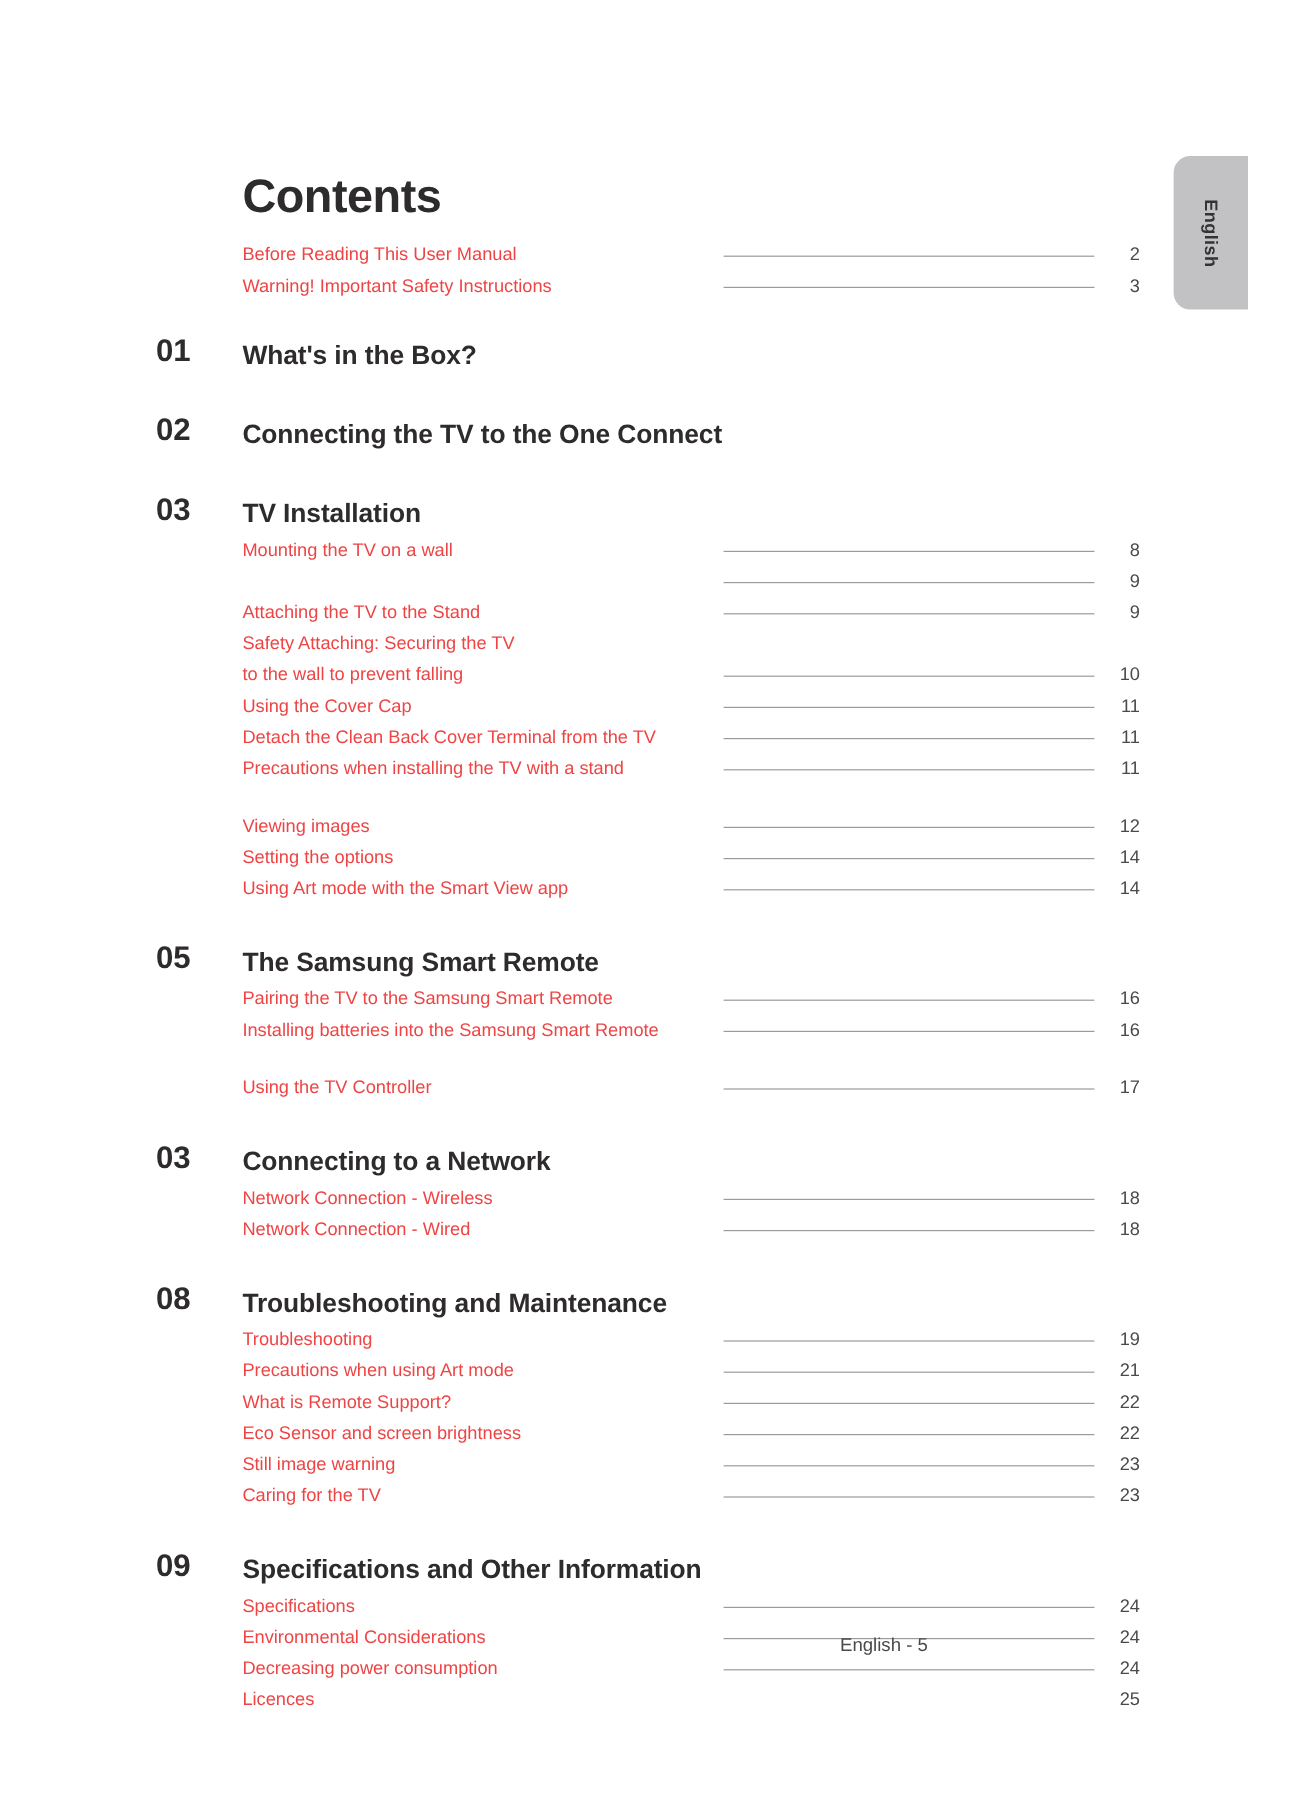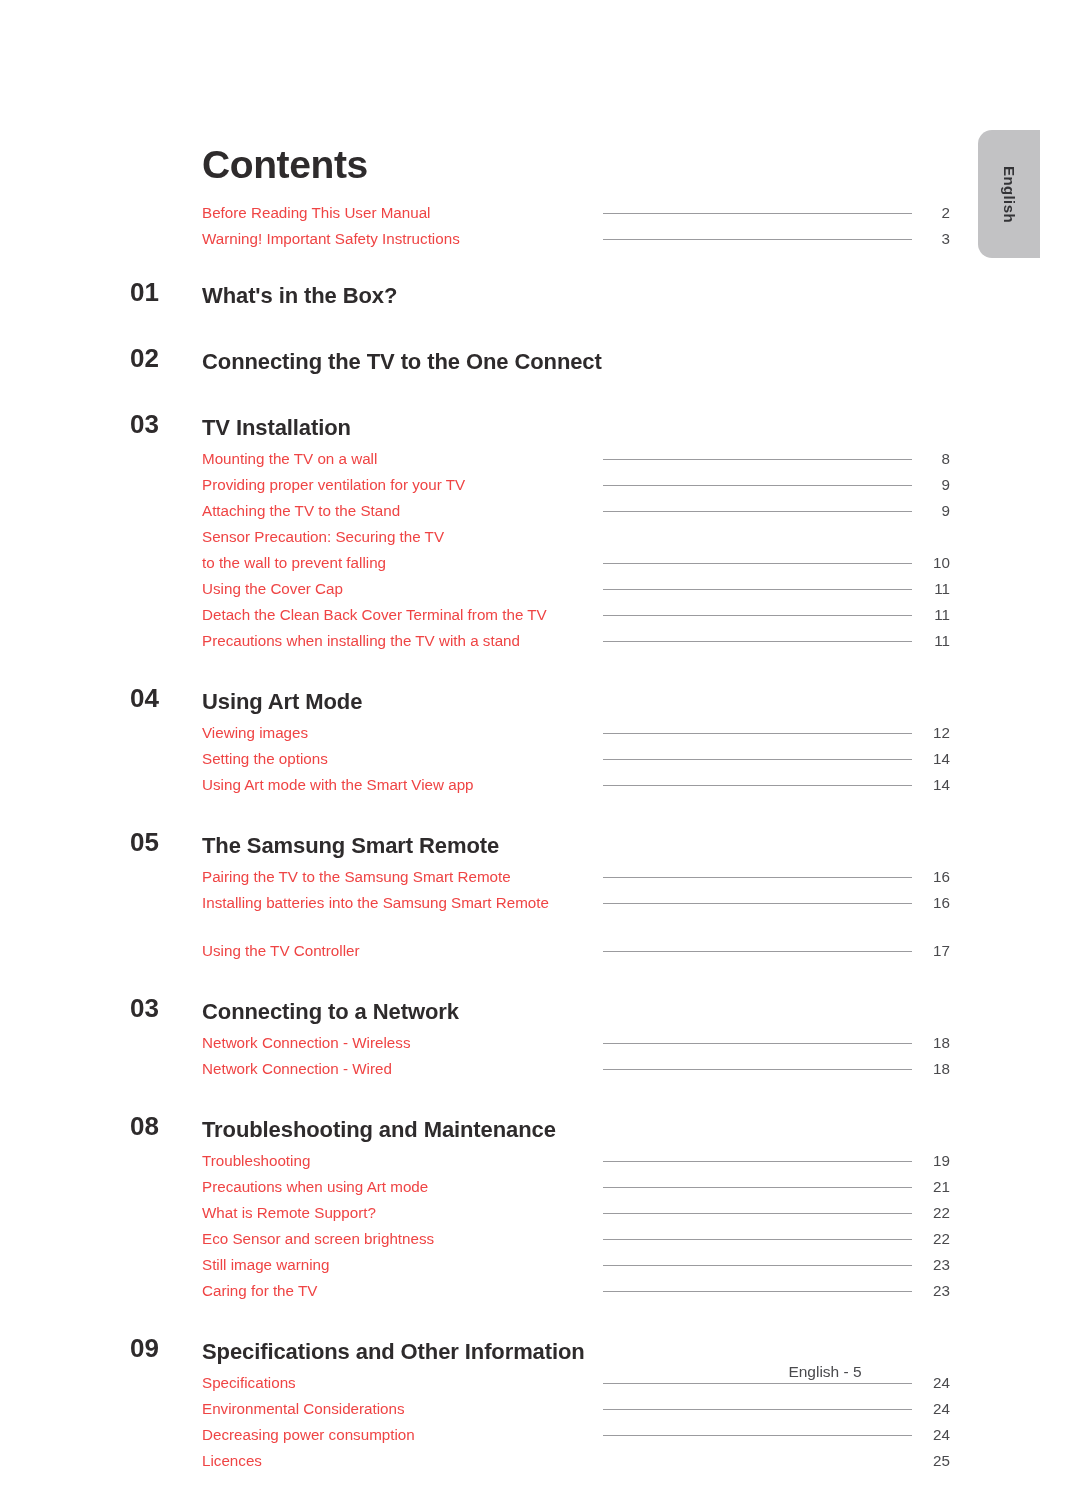--- a/index.html
+++ b/index.html
@@ -126,21 +126,21 @@
     color: #2e2b2c;
     white-space: nowrap;
     letter-spacing: -0.1px;
   }
 
   .footer {
     position: absolute;
     left: 700px;
     top: 1363px;
     width: 250px;
-    text-align: center;
+    text-align: left;
     font-size: 15.5px;
     color: #4a4a4d;
   }
 </style>
 </head>
 <body>
 
 <div class="page">
 
   <h1 class="title">Contents</h1>
@@ -171,31 +171,30 @@
         <div class="chapter">
           <span class="chapter-num">03</span>
           <span class="chapter-title">TV Installation</span>
         </div>
         <div class="row">
           <span class="row-text">Mounting the TV on a wall</span>
           <span class="row-leader"></span>
           <span class="row-page">8</span>
         </div>
         <div class="row">
-          <span class="row-text">Providing proper ventilation for your TV</span>
           <span class="row-leader"></span>
           <span class="row-page">9</span>
         </div>
         <div class="row">
           <span class="row-text">Attaching the TV to the Stand</span>
           <span class="row-leader"></span>
           <span class="row-page">9</span>
         </div>
         <div class="row no-leader">
-          <span class="row-text">Sensor Precaution: Securing the TV</span>
+          <span class="row-text">Safety Attaching: Securing the TV</span>
         </div>
         <div class="row">
           <span class="row-text">to the wall to prevent falling</span>
           <span class="row-leader"></span>
           <span class="row-page">10</span>
         </div>
         <div class="row">
           <span class="row-text">Using the Cover Cap</span>
           <span class="row-leader"></span>
           <span class="row-page">11</span>
@@ -204,24 +203,20 @@
           <span class="row-text">Detach the Clean Back Cover Terminal from the TV</span>
           <span class="row-leader"></span>
           <span class="row-page">11</span>
         </div>
         <div class="row">
           <span class="row-text">Precautions when installing the TV with a stand</span>
           <span class="row-leader"></span>
           <span class="row-page">11</span>
         </div>
         <div style="height: 22px;"></div>
-        <div class="chapter">
-          <span class="chapter-num">04</span>
-          <span class="chapter-title">Using Art Mode</span>
-        </div>
         <div class="row">
           <span class="row-text">Viewing images</span>
           <span class="row-leader"></span>
           <span class="row-page">12</span>
         </div>
         <div class="row">
           <span class="row-text">Setting the options</span>
           <span class="row-leader"></span>
           <span class="row-page">14</span>
         </div>

